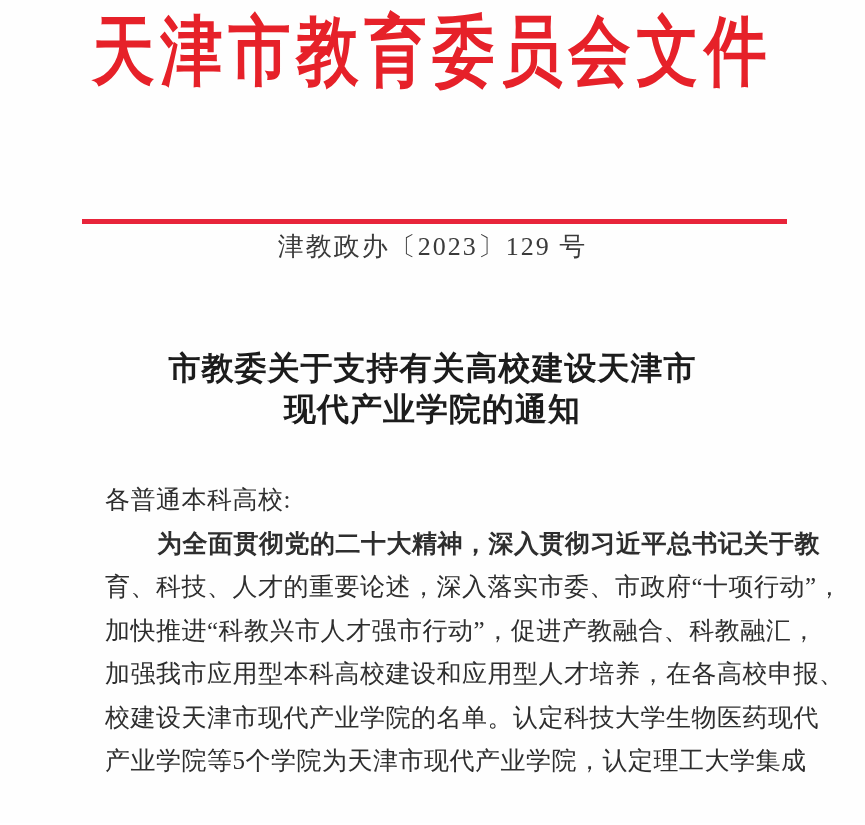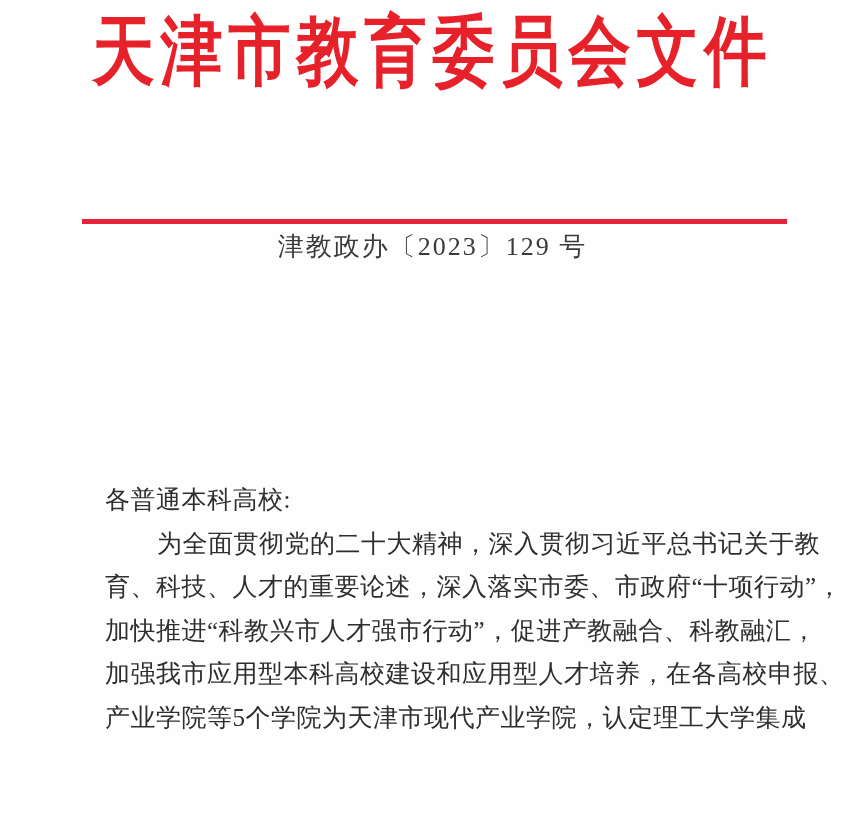--- a/index.html
+++ b/index.html
@@ -78,38 +78,44 @@
     margin-left: 10px;
   }
   .salutation {
     white-space: nowrap;
   }
   .body-line {
     white-space: nowrap;
   }
   .body-line.indent {
     text-indent: 52px;
+    font-weight: bold;
   }
 </style>
 </head>
 <body>
 
 <div class="page">
 
   <h1 class="org-title">天津市教育委员会文件</h1>
 
   <div class="doc-number">津教政办〔2023〕129 号</div>
 
   <div class="red-rule"></div>
 
+  <div class="doc-title">
+    <div>市教委关于支持有关高校建设天津市</div>
+    <div>现代产业学院的通知</div>
+  </div>
 
   <div class="body-block">
     <div class="salutation">各普通本科高校:</div>
     <div>
         <div class="body-line indent">为全面贯彻党的二十大精神，深入贯彻习近平总书记关于教</div>
         <div class="body-line">育、科技、人才的重要论述，深入落实市委、市政府“十项行动”，</div>
         <div class="body-line">加快推进“科教兴市人才强市行动”，促进产教融合、科教融汇，</div>
         <div class="body-line">加强我市应用型本科高校建设和应用型人才培养，在各高校申报、</div>
+        <div class="body-line">校建设天津市现代产业学院的名单。认定科技大学生物医药现代</div>
         <div class="body-line">产业学院等5个学院为天津市现代产业学院，认定理工大学集成</div>
       </div>
   </div>
 
 </div>
 
 </body></html>

